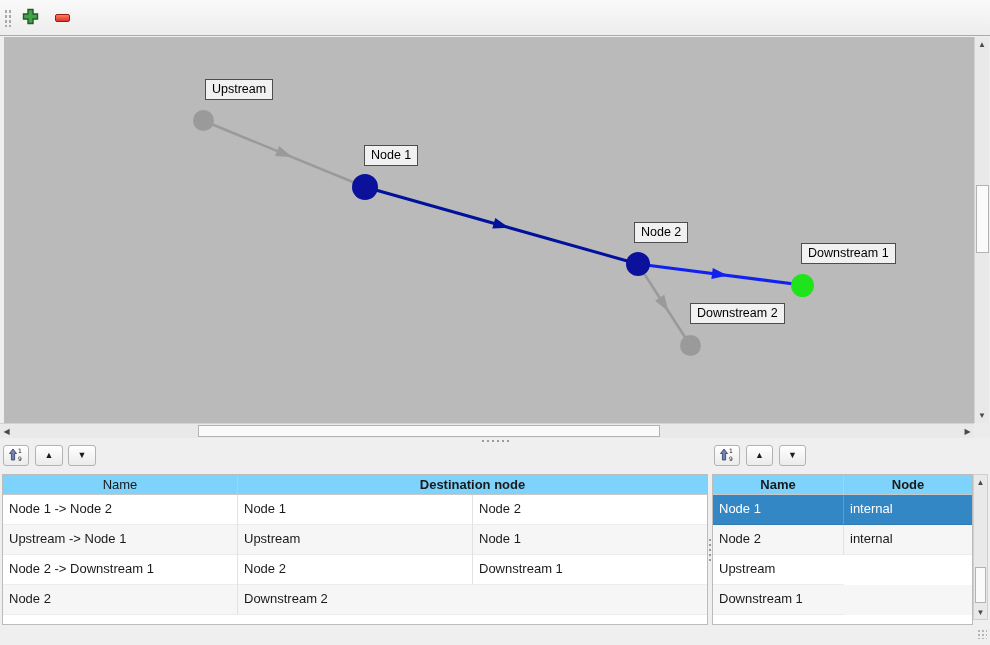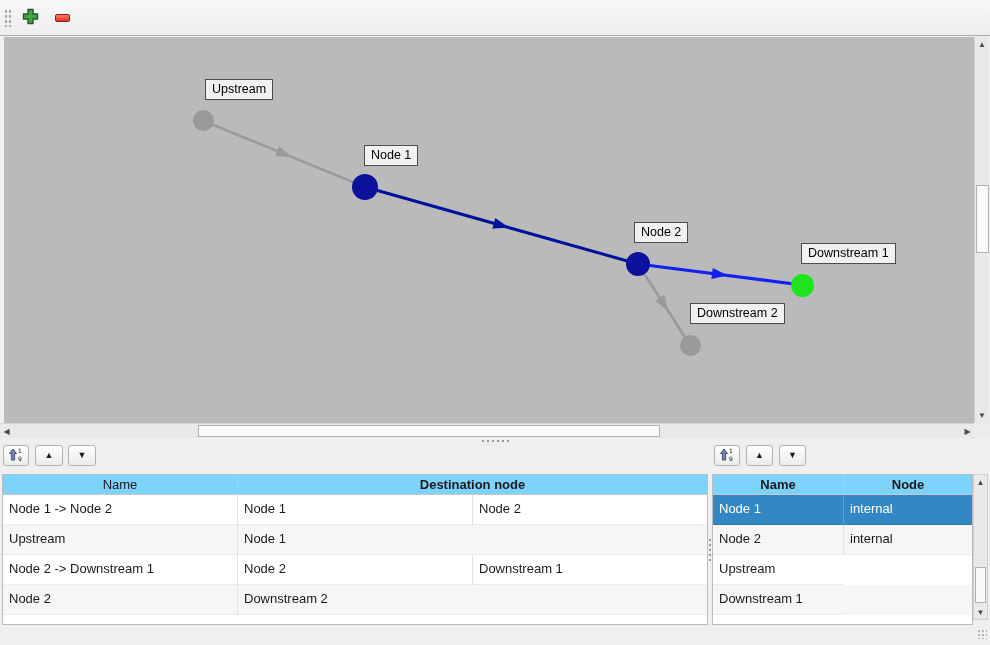--- a/index.html
+++ b/index.html
@@ -193,20 +193,21 @@
     <div class="trow header">
       <div class="tcell" style="width:235px;">Name</div>
       <div class="tcell" style="flex:1;font-weight:bold;">Destination node</div>
     </div>
     <div class="trow">
       <div class="tcell" style="width:235px;">Node 1 -&gt; Node 2</div>
       <div class="tcell" style="width:235px;">Node 1</div>
       <div class="tcell" style="flex:1;">Node 2</div>
     </div>
     <div class="trow alt1">
+      <div class="tcell" style="width:235px;">Upstream -&gt; Node 1</div>
       <div class="tcell" style="width:235px;">Upstream</div>
       <div class="tcell" style="flex:1;">Node 1</div>
     </div>
     <div class="trow">
       <div class="tcell" style="width:235px;">Node 2 -&gt; Downstream 1</div>
       <div class="tcell" style="width:235px;">Node 2</div>
       <div class="tcell" style="flex:1;">Downstream 1</div>
     </div>
     <div class="trow alt1">
       <div class="tcell" style="width:235px;">Node 2</div>

